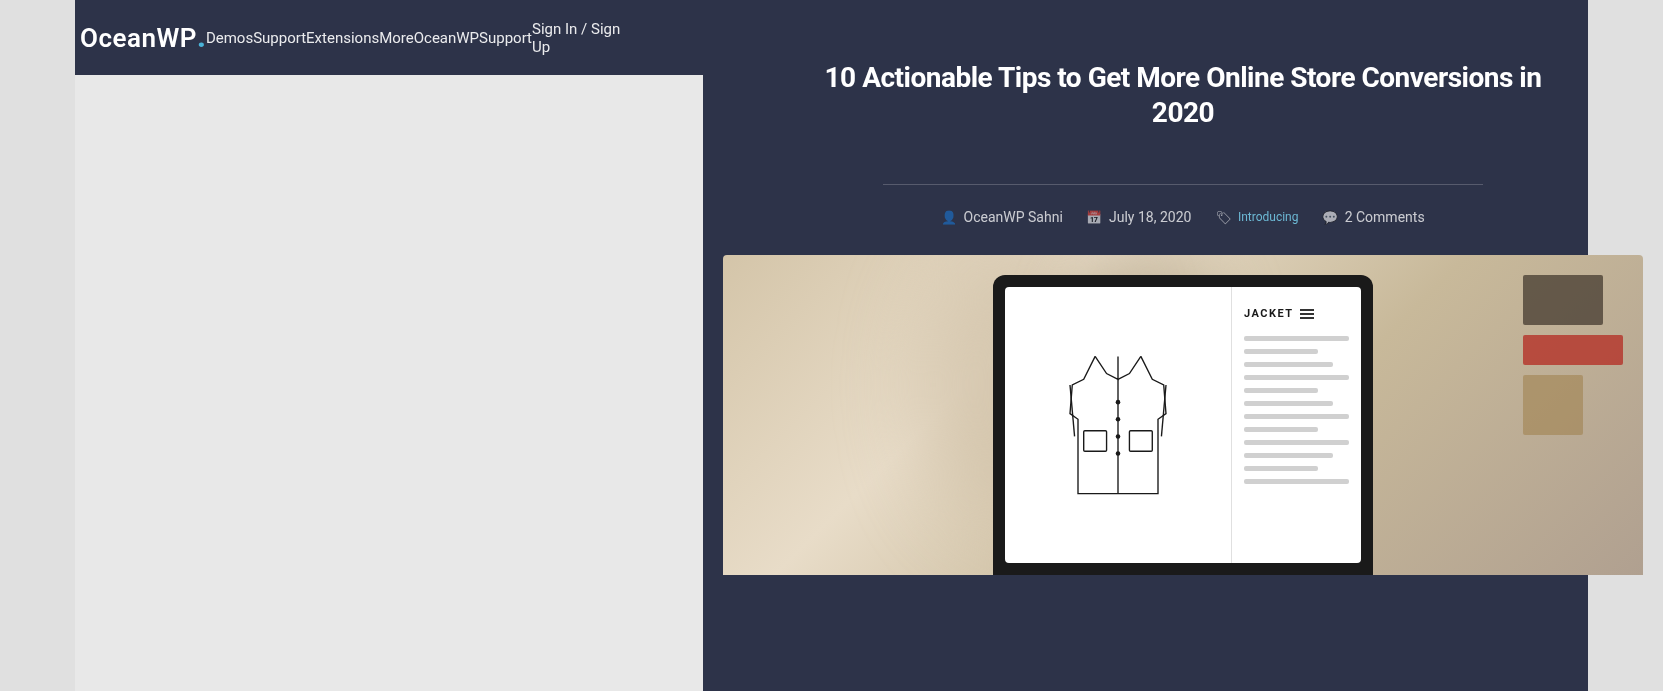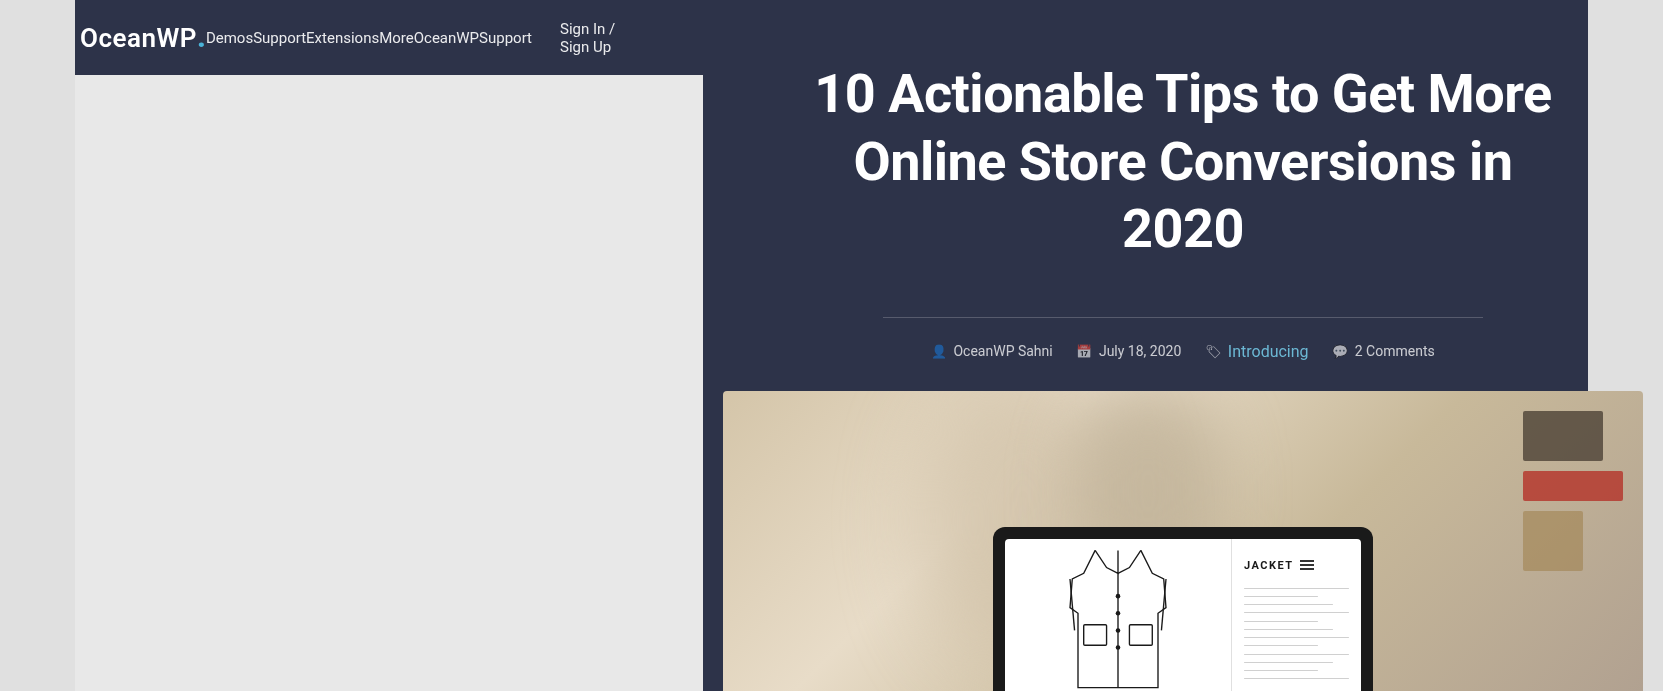--- a/index.html
+++ b/index.html
@@ -73,42 +73,41 @@
       align-items: center;
     }
 
     .sign-in-link {
       color: #ffffff;
       text-decoration: none;
       font-size: 15px;
       font-weight: 400;
       opacity: 0.9;
       cursor: pointer;
-      margin-left: 28px;
     }
 
     
     .main-content {
       background-color: #2d3349;
       flex: 1;
       display: flex;
       flex-direction: column;
       align-items: center;
       padding: 60px 20px 0 20px;
     }
 
     .article-header {
       text-align: center;
       max-width: 780px;
       margin-bottom: 30px;
     }
 
     .article-title {
       color: #ffffff;
-      font-size: 54px;
+      font-size: 28px;
       font-weight: 700;
       line-height: 1.25;
       letter-spacing: -0.5px;
     }
 
     .divider {
       width: 600px;
       height: 1px;
       background-color: rgba(255,255,255,0.2);
       margin: 24px auto;
@@ -130,21 +129,21 @@
     }
 
     .meta-icon {
       font-size: 13px;
       opacity: 0.8;
     }
 
     .meta-link {
       color: #6cb8d4;
       text-decoration: none;
-      font-size: 16px;
+      font-size: 12px;
     }
 
     
     .featured-image-container {
       width: 920px;
       max-width: 100%;
       margin-top: 30px;
       border-radius: 4px 4px 0 0;
       overflow: hidden;
       position: relative;
@@ -225,21 +224,21 @@
       background: #1a1a1a;
       border-radius: 12px 12px 0 0;
       padding: 12px;
       width: 380px;
     }
 
     .laptop-screen-inner {
       background: #ffffff;
       border-radius: 4px;
       width: 100%;
-      height: 160px;
+      height: 276px;
       display: flex;
       overflow: hidden;
     }
 
     .screen-content-left {
       flex: 1;
       padding: 20px 15px;
       display: flex;
       align-items: center;
       justify-content: center;

